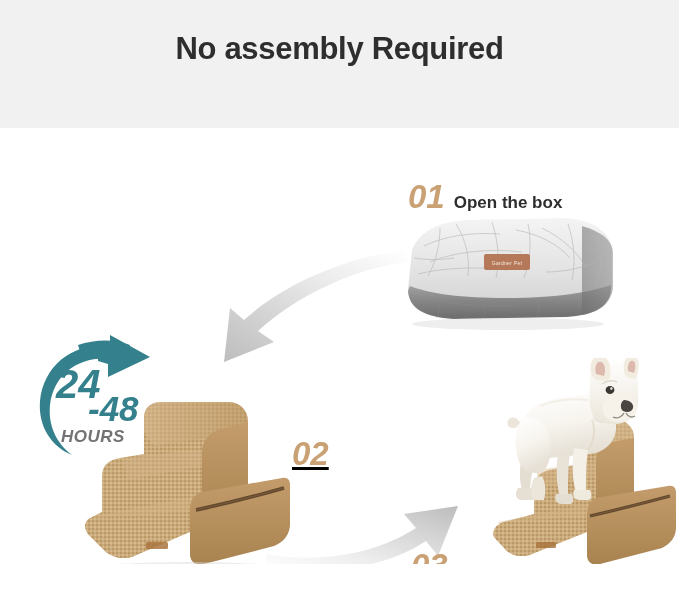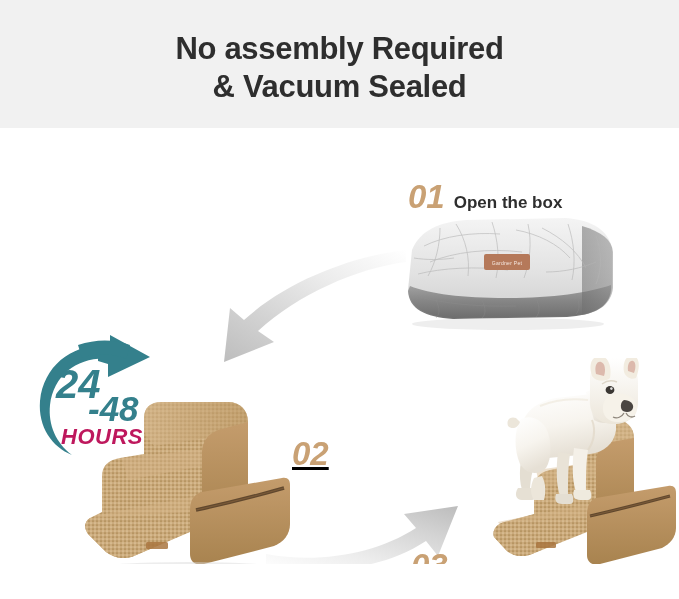--- a/index.html
+++ b/index.html
@@ -70,37 +70,36 @@
     position:absolute;left:70px;top:58px;
     font-family:"Liberation Sans",sans-serif;
     font-style:italic;font-weight:bold;
     font-size:35px;line-height:35px;
     color:#34808c;
   }
   .bhours{
     position:absolute;left:43px;top:93px;
     font-family:"Liberation Sans",sans-serif;
     font-style:italic;font-weight:bold;
-    font-size:22px;line-height:21px;
+    font-size:17px;line-height:21px;
     letter-spacing:0.5px;
-    color:#be185d;
+    color:#737373;
   }
 
   
   .art{position:absolute;}
 </style>
 </head>
 <body>
 
 <div class="canvas">
 
   <div class="header-band"></div>
   <div class="title-wrap">
     <span class="title-line">No assembly Required</span>
-    <span class="title-line">&amp; Vacuum Sealed</span>
   </div>
 
   <svg class="art" style="left:178px;top:246px;" width="230" height="120" viewBox="0 0 230 120">
     <defs>
       <linearGradient id="gArr1" x1="1" y1="0" x2="0" y2="1">
         <stop offset="0%" stop-color="#ffffff"></stop>
         <stop offset="35%" stop-color="#ececec"></stop>
         <stop offset="70%" stop-color="#d2d2d2"></stop>
         <stop offset="100%" stop-color="#bdbdbd"></stop>
       </linearGradient>

